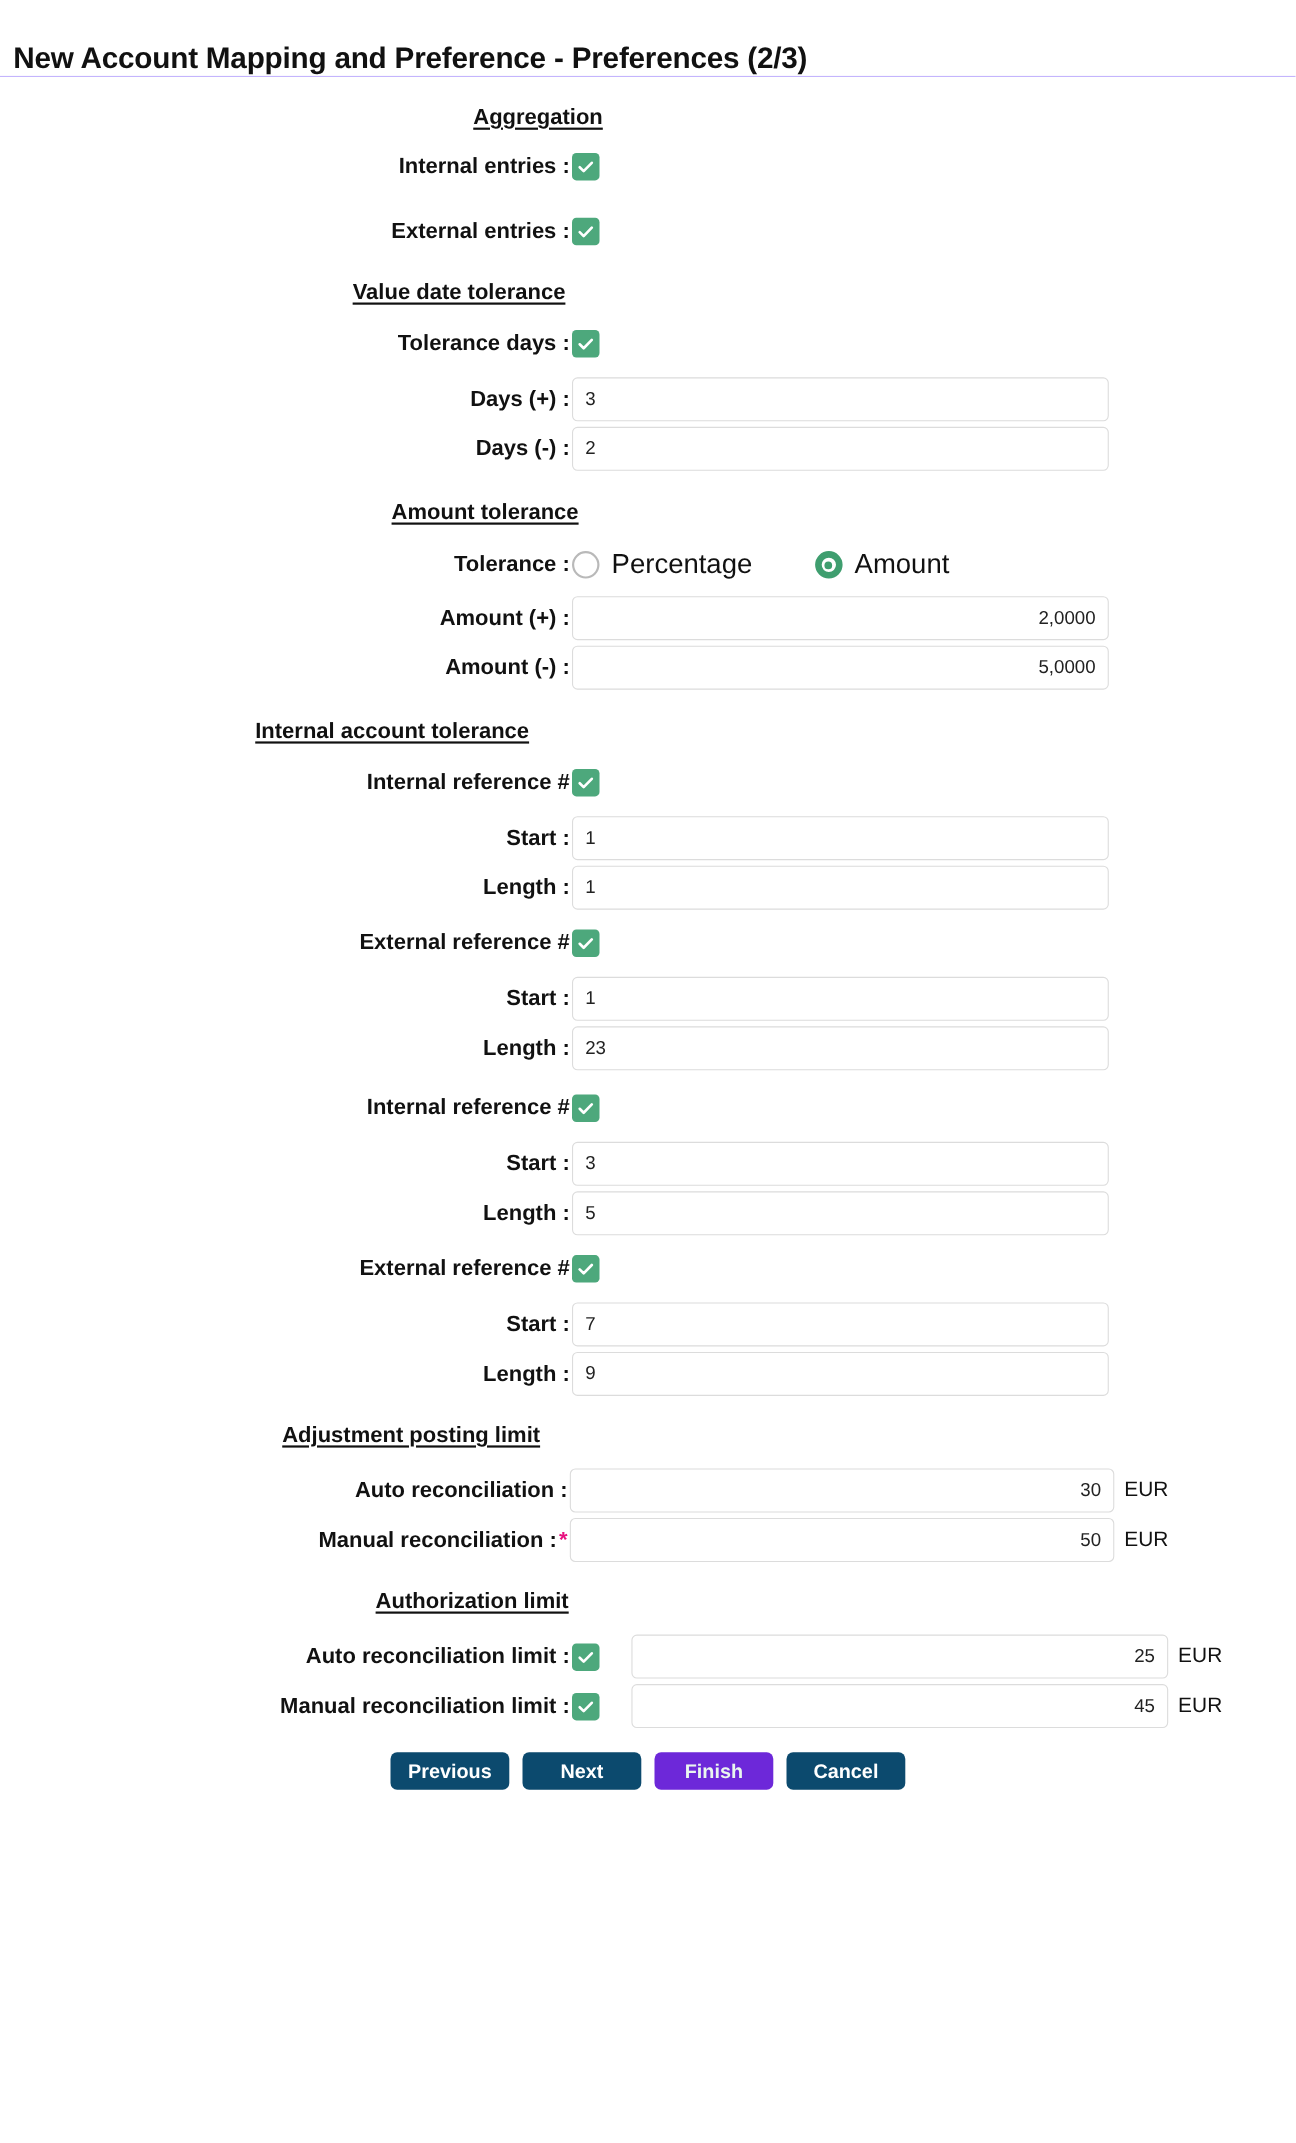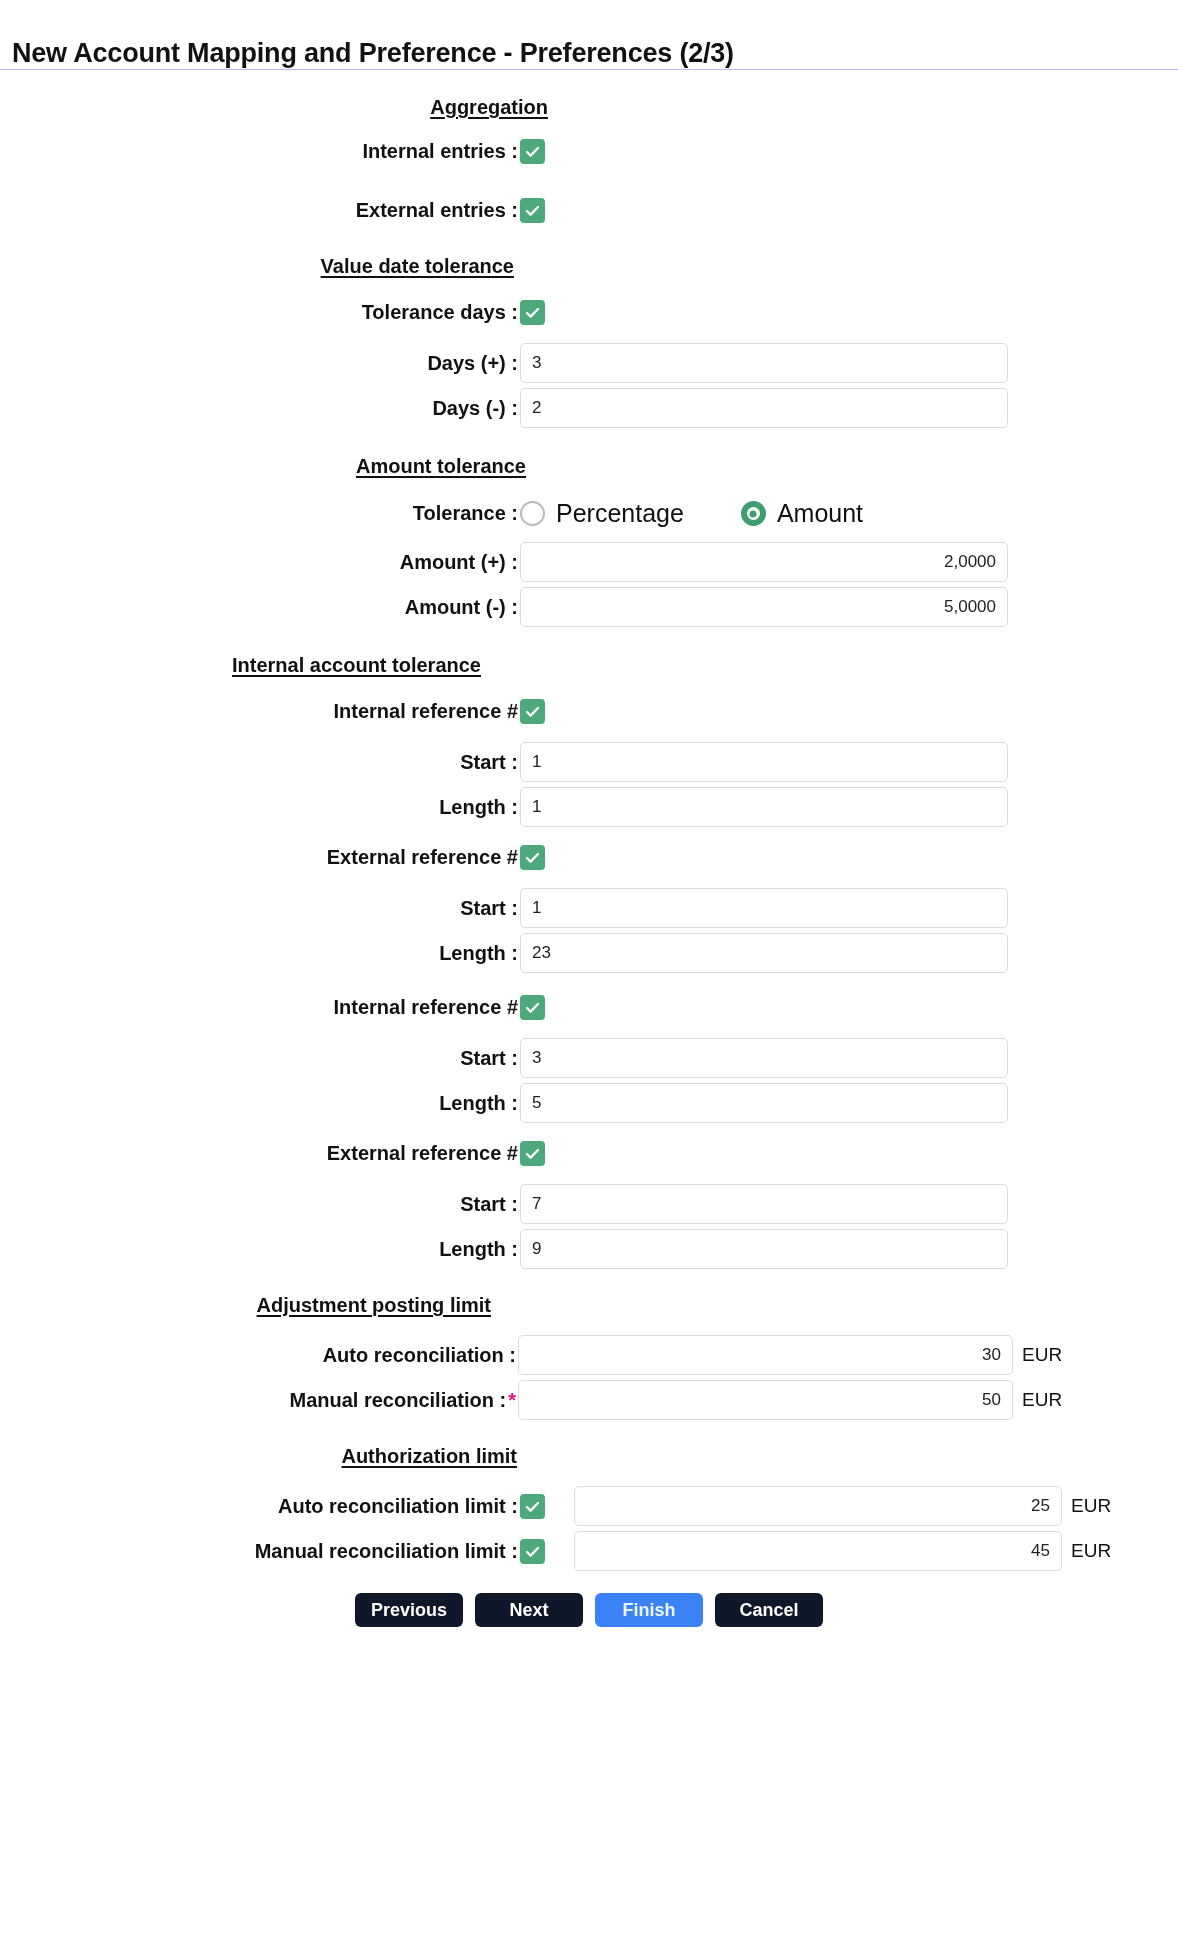--- a/index.html
+++ b/index.html
@@ -155,32 +155,32 @@
     display: flex;
     justify-content: center;
     gap: 12px;
     margin-top: 22px;
   }
   .btn {
     min-width: 108px;
     height: 34px;
     border: none;
     border-radius: 6px;
-    background: #0f172a;
+    background: #0c4a6e;
     color: #ffffff;
     font-size: 18px;
     font-weight: bold;
     font-family: "Liberation Sans", sans-serif;
     cursor: pointer;
     padding: 0 16px;
     line-height: 34px;
     text-align: center;
   }
   .btn.disabled {
-    background: #3b82f6;
+    background: #6d28d9;
     color: #eaf6ef;
     cursor: default;
   }
 </style>
 </head>
 <body>
 
 <div id="page">
 
   <div class="page-header">

